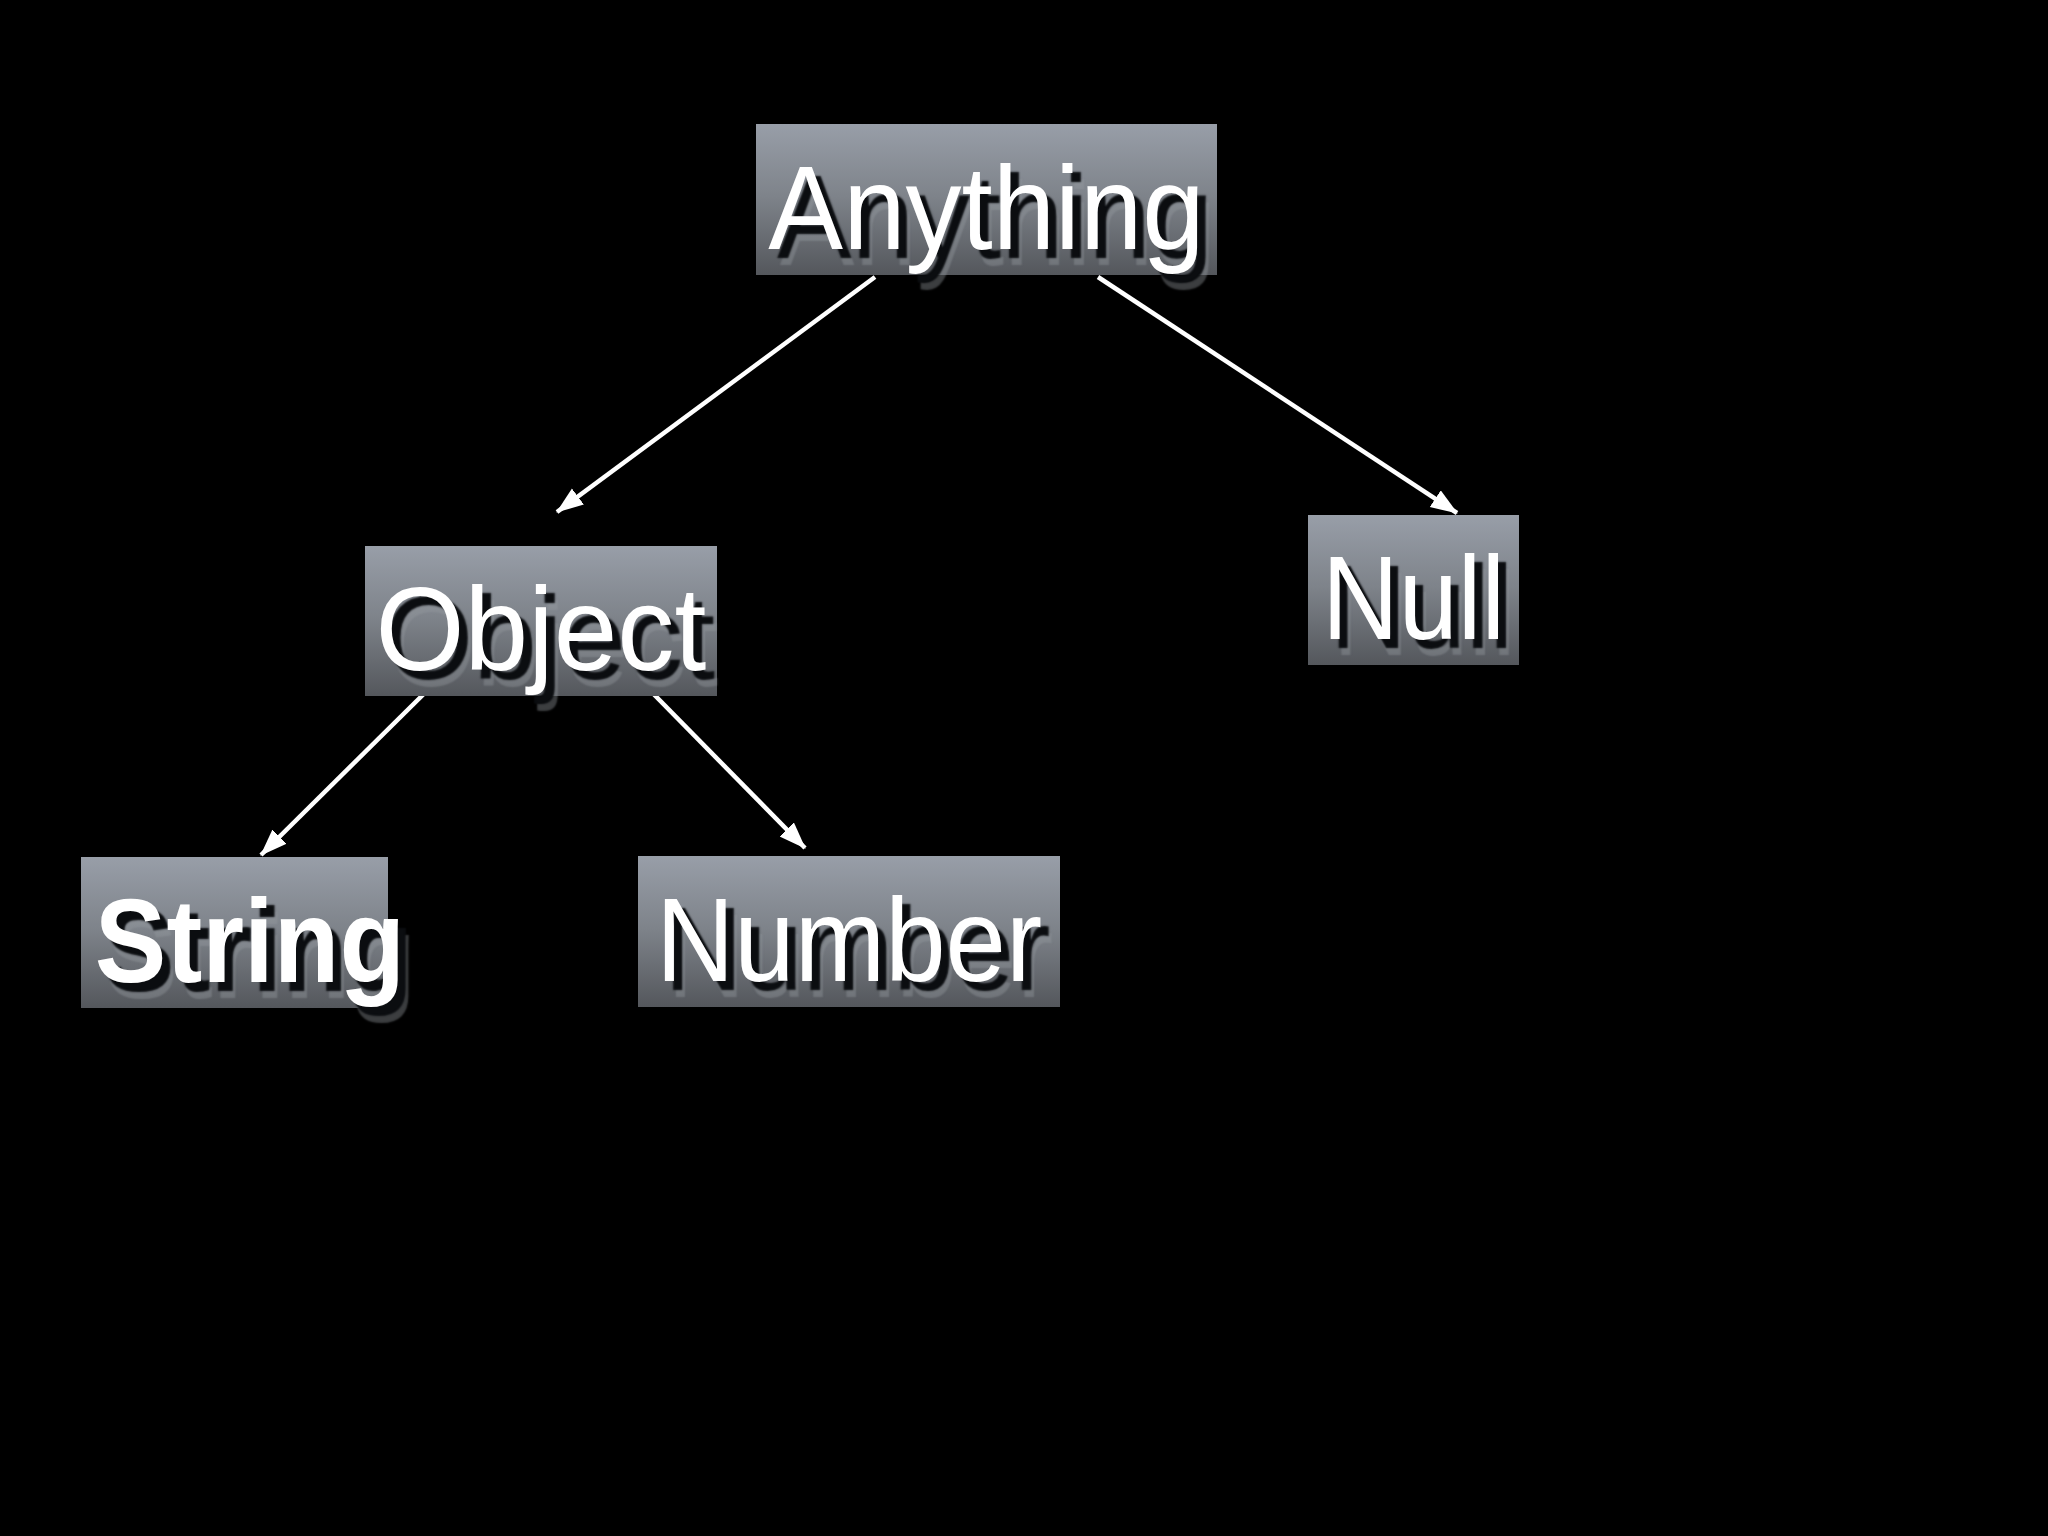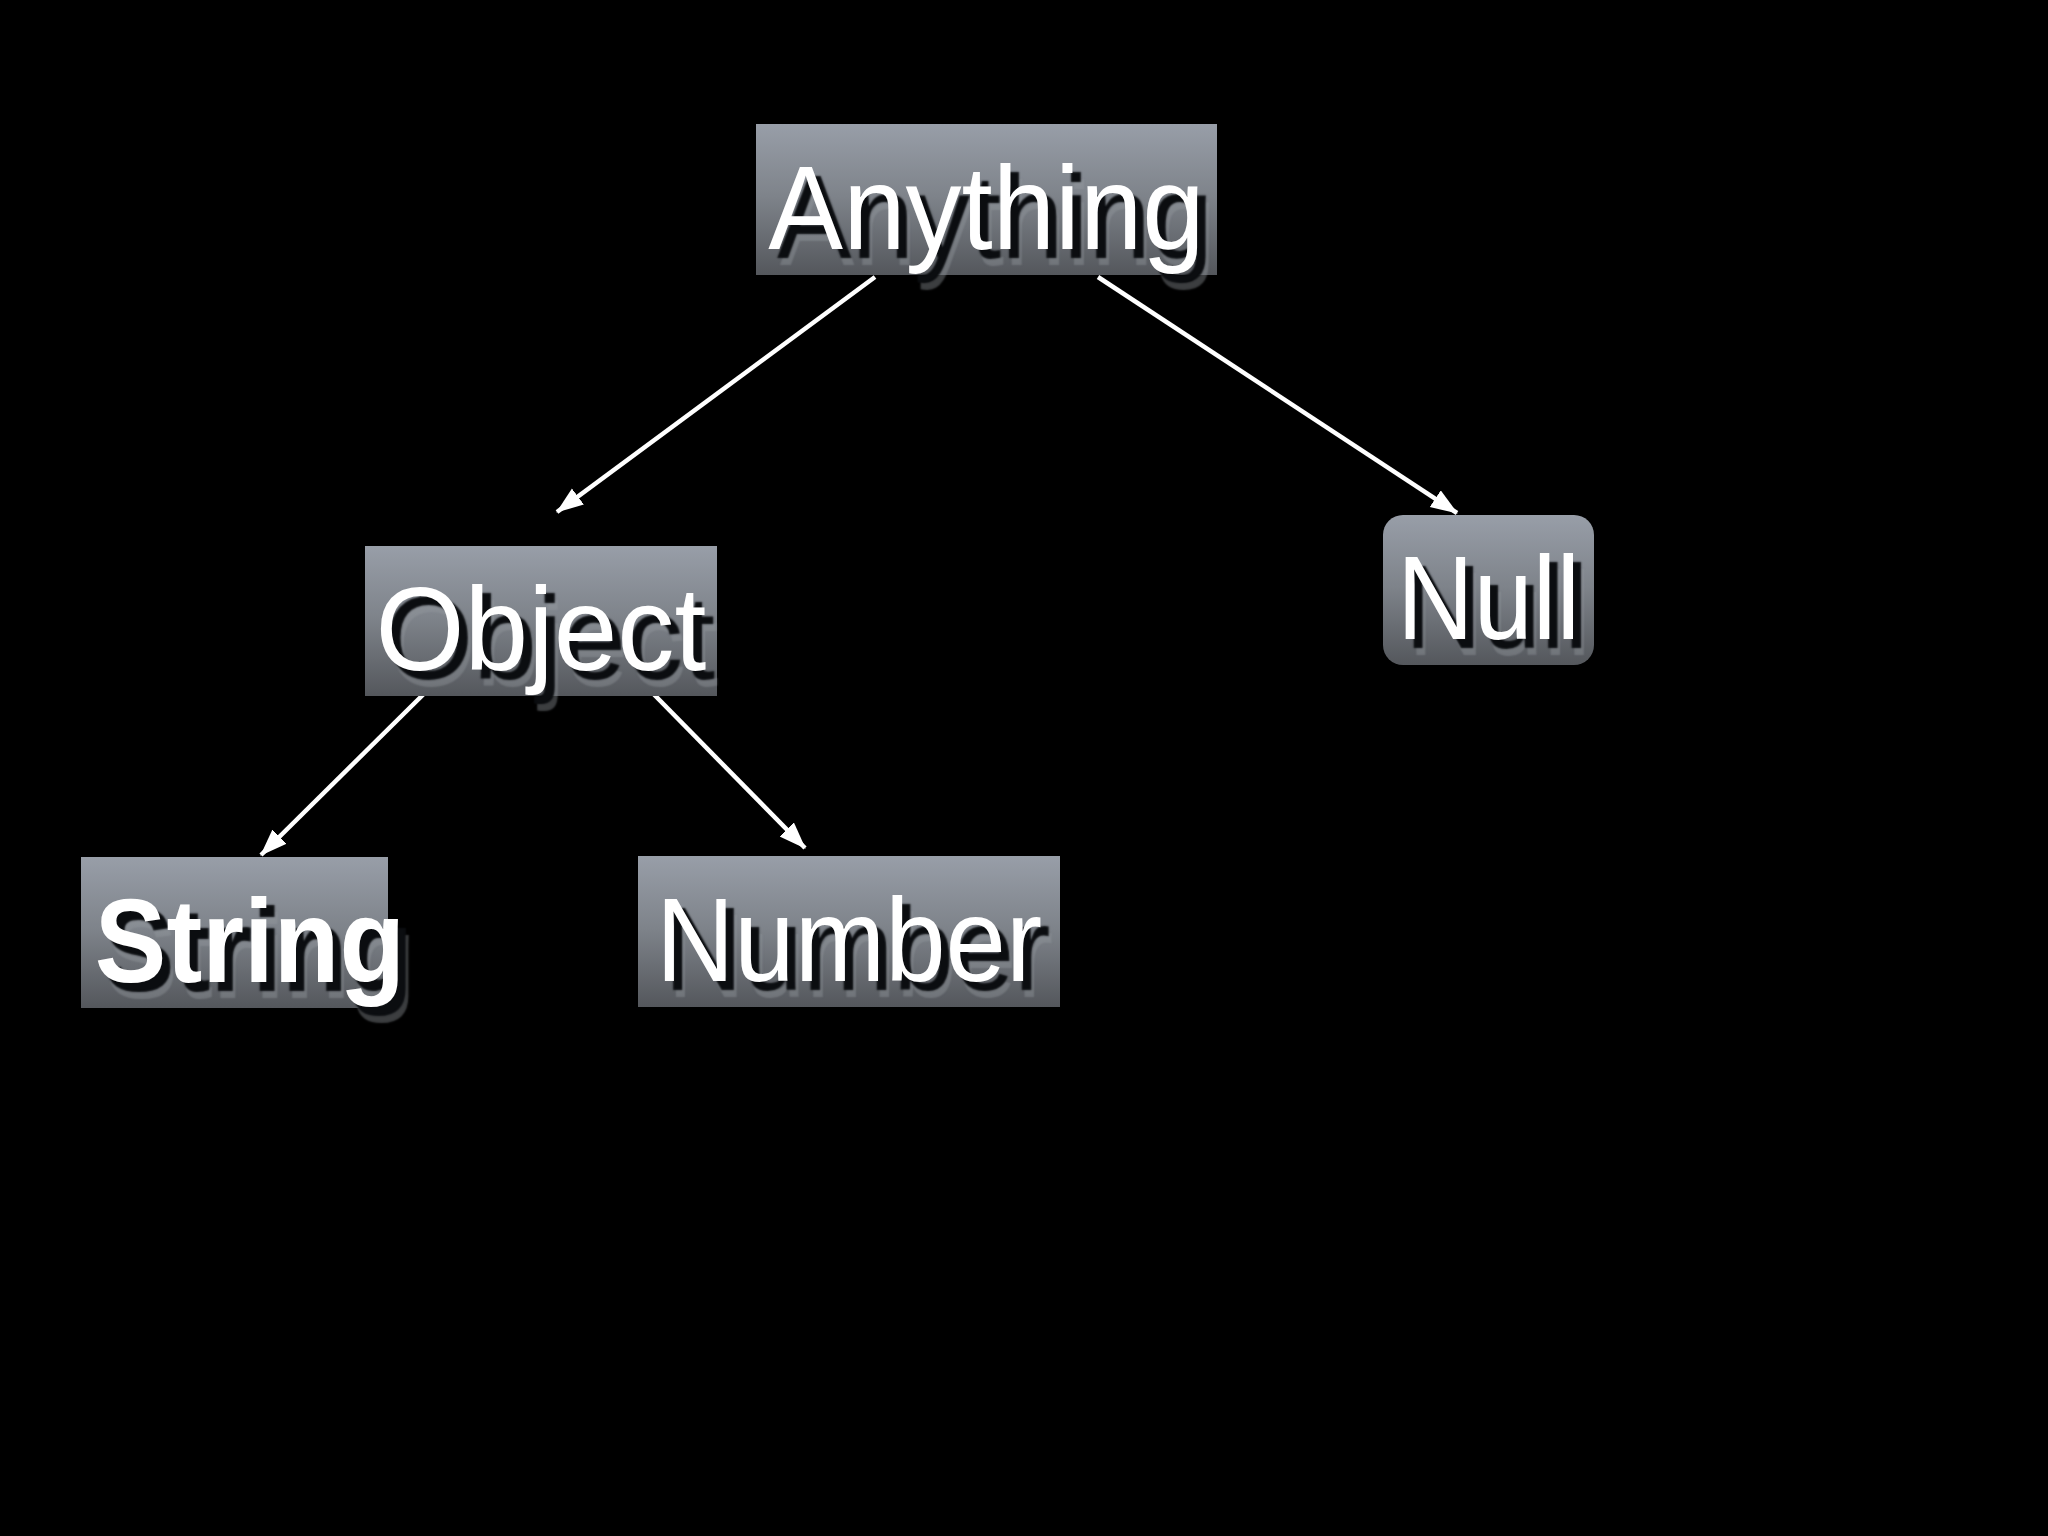--- a/index.html
+++ b/index.html
@@ -72,21 +72,21 @@
   </svg>
 
   <div class="node" style="left:756px; top:124px; width:461px; height:151px;">
     <span class="label" style="--sx:0.95">Anything</span>
   </div>
 
   <div class="node" style="left:365px; top:514px; width:352px; height:150px;margin-top:32px;">
     <span class="label" style="--sx:0.97">Object</span>
   </div>
 
-  <div class="node" style="left:1383px; top:515px; width:211px; height:150px;border-radius:20px;">
+  <div class="node" style="left:1308px; top:515px; width:211px; height:150px;">
     <span class="label" style="--sx:0.90">Null</span>
   </div>
 
   <div class="node" style="left:81px; top:857px; width:307px; height:151px;font-weight:bold;">
     <span class="label" style="--sx:0.91">String</span>
   </div>
 
   <div class="node" style="left:638px; top:856px; width:422px; height:151px;">
     <span class="label" style="--sx:0.92">Number</span>
   </div>

